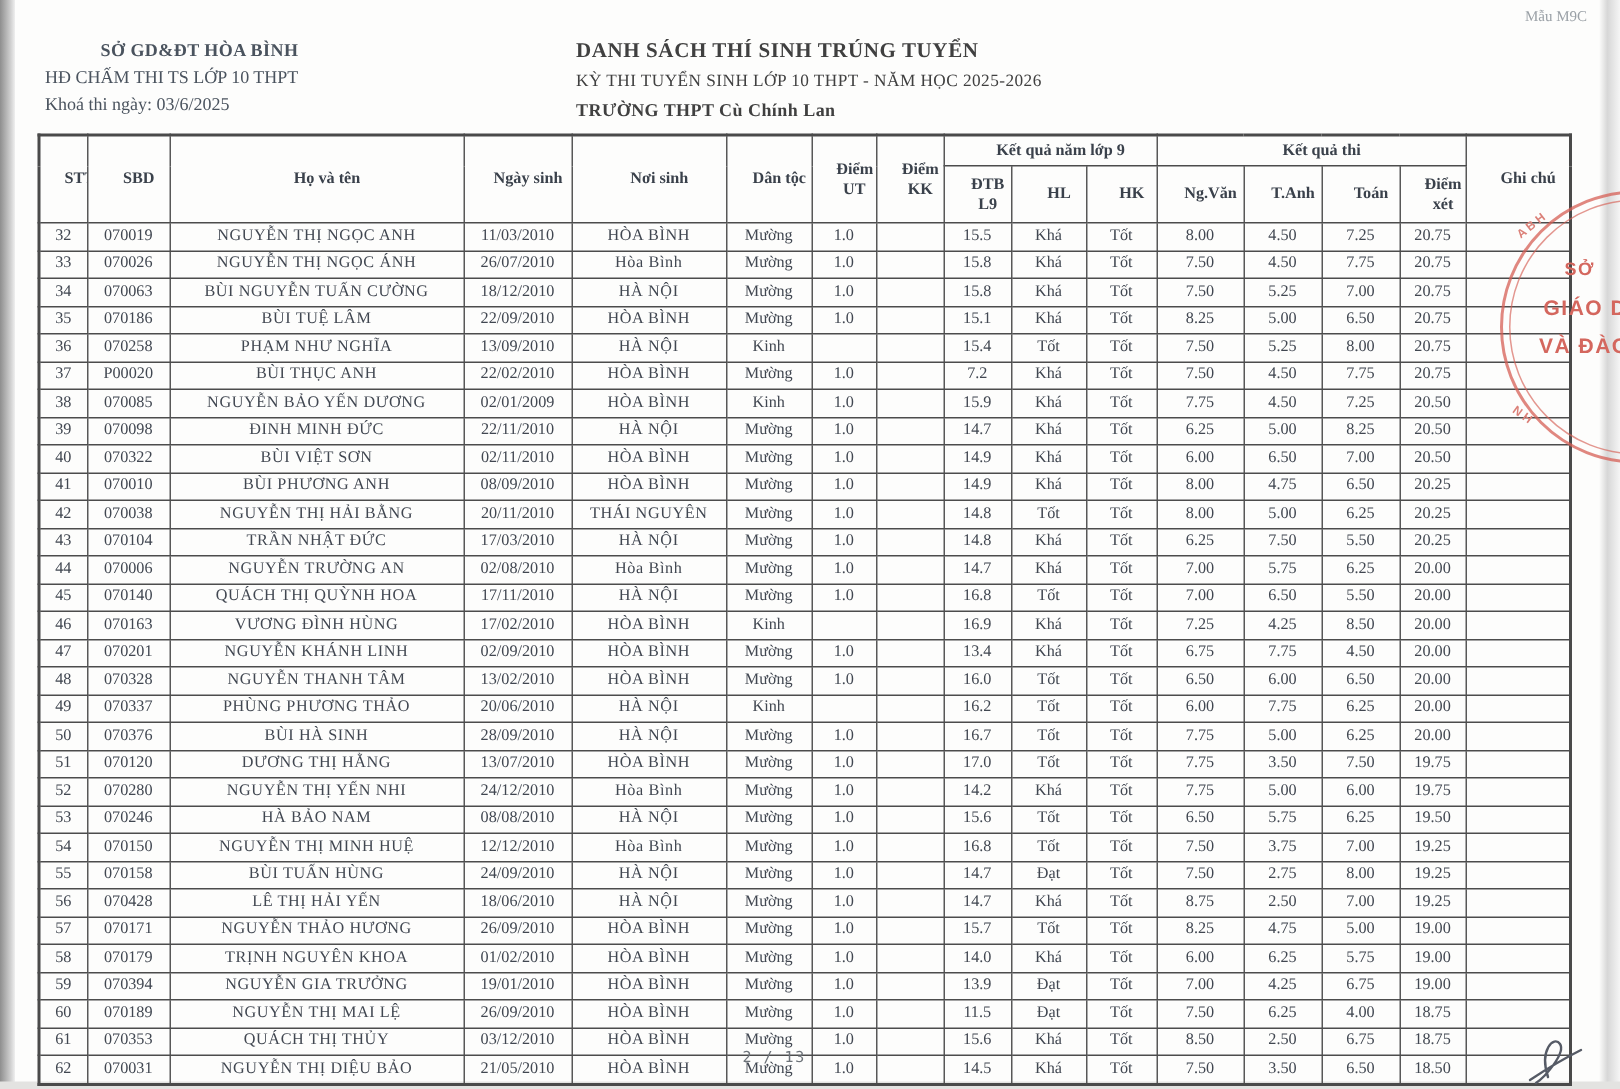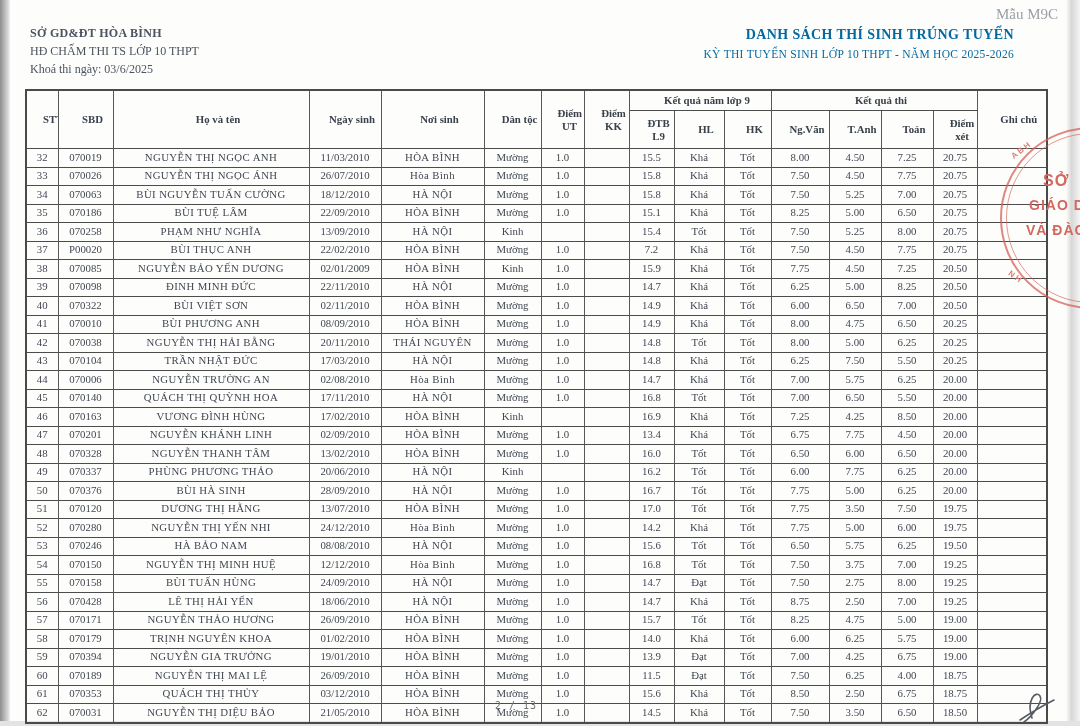--- a/index.html
+++ b/index.html
@@ -10,26 +10,26 @@
   }
   
   .edge-left{position:absolute;left:0;top:0;width:10px;height:726px;
     background:linear-gradient(to right,#8e8e8e,#cfcfcf 70%,#efefef);}
   .edge-right{position:absolute;right:0;top:0;width:14px;height:726px;
     background:linear-gradient(to left,#f5f5f5,#d7d7d7 60%,#fdfdfc);}
   .edge-bottom{position:absolute;left:0;bottom:0;width:1080px;height:5px;background:#e3e3e1;}
 
   
   .hdr-left{position:absolute;left:30px;top:24px;line-height:1.5;font-size:12px;color:#4a535e;}
-  .hdr-left .l1{font-weight:bold;letter-spacing:.3px;}
-  .hdr-center{position:absolute;left:404px;top:24px;width:610px;text-align:right;line-height:1.55;color:#0369a1;}
+  .hdr-left .l1{font-weight:bold;letter-spacing:.3px;text-align:right;}
+  .hdr-center{position:absolute;left:384px;top:24px;width:610px;text-align:left;line-height:1.55;color:#404040;}
   .hdr-center .title{font-weight:bold;font-size:14px;letter-spacing:.4px;}
   .hdr-center .subtitle{font-size:11.5px;letter-spacing:.3px;}
   .hdr-center .school{font-weight:bold;font-size:12px;letter-spacing:.3px;}
-  .form-code{position:absolute;right:22px;top:6px;font-size:15px;color:#9aa0a6;}
+  .form-code{position:absolute;right:22px;top:6px;font-size:10px;color:#9aa0a6;}
 
   
   table.roster{
     position:absolute;left:25px;top:89px;width:1021px;
     border-collapse:collapse;table-layout:fixed;
     font-size:10.8px;color:#414751;
   }
   table.roster th,table.roster td{
     border:1px solid #585858;border-bottom-color:#4c4c4c;
     padding:0 2px;overflow:hidden;white-space:nowrap;
@@ -54,21 +54,21 @@
   .signature{position:absolute;left:1002px;top:688px;width:60px;height:38px;}
 
   
   .stamp{position:absolute;pointer-events:none;}
   .stamp-ring{position:absolute;left:1000px;top:127px;width:178px;height:178px;
     border:2.5px solid rgba(213,95,85,.75);border-radius:50%;}
   .stamp-ring::before{content:"";position:absolute;left:4px;top:4px;right:4px;bottom:4px;
     border:1px solid rgba(213,95,85,.65);border-radius:50%;}
   .stamp-text{position:absolute;color:#d4675e;font-weight:bold;
     font-family:"Liberation Sans","DejaVu Sans",sans-serif;white-space:nowrap;}
-  .st-l1{left:1043px;top:172px;font-size:16px;letter-spacing:1px;}
+  .st-l1{left:1043px;top:172px;font-size:12px;letter-spacing:1px;}
   .st-l2{left:1029px;top:197px;font-size:14px;letter-spacing:1px;}
   .st-l3{left:1026px;top:222px;font-size:14px;letter-spacing:1px;}
   .st-arc-top{left:1010px;top:146px;font-size:8px;transform:rotate(-38deg);color:#db8078;}
   .st-arc-bot{left:1008px;top:272px;font-size:8px;transform:rotate(36deg);color:#db8078;}
 </style>
 </head>
 <body>
 
 <div id="page">
   <div class="edge-left"></div>
@@ -79,20 +79,21 @@
 
   <div class="hdr-left">
     <div class="l1">SỞ GD&amp;ĐT HÒA BÌNH</div>
     <div class="l2">HĐ CHẤM THI TS LỚP 10 THPT</div>
     <div class="l3">Khoá thi ngày: 03/6/2025</div>
   </div>
 
   <div class="hdr-center">
     <div class="title">DANH SÁCH THÍ SINH TRÚNG TUYỂN</div>
     <div class="subtitle">KỲ THI TUYỂN SINH LỚP 10 THPT - NĂM HỌC 2025-2026</div>
+    <div class="school">TRƯỜNG THPT Cù Chính Lan</div>
   </div>
 
   <table class="roster">
     <colgroup>
       <col class="w-stt">
         <col class="w-sbd">
         <col class="w-name">
         <col class="w-dob">
       <col class="w-pob">
         <col class="w-eth">

